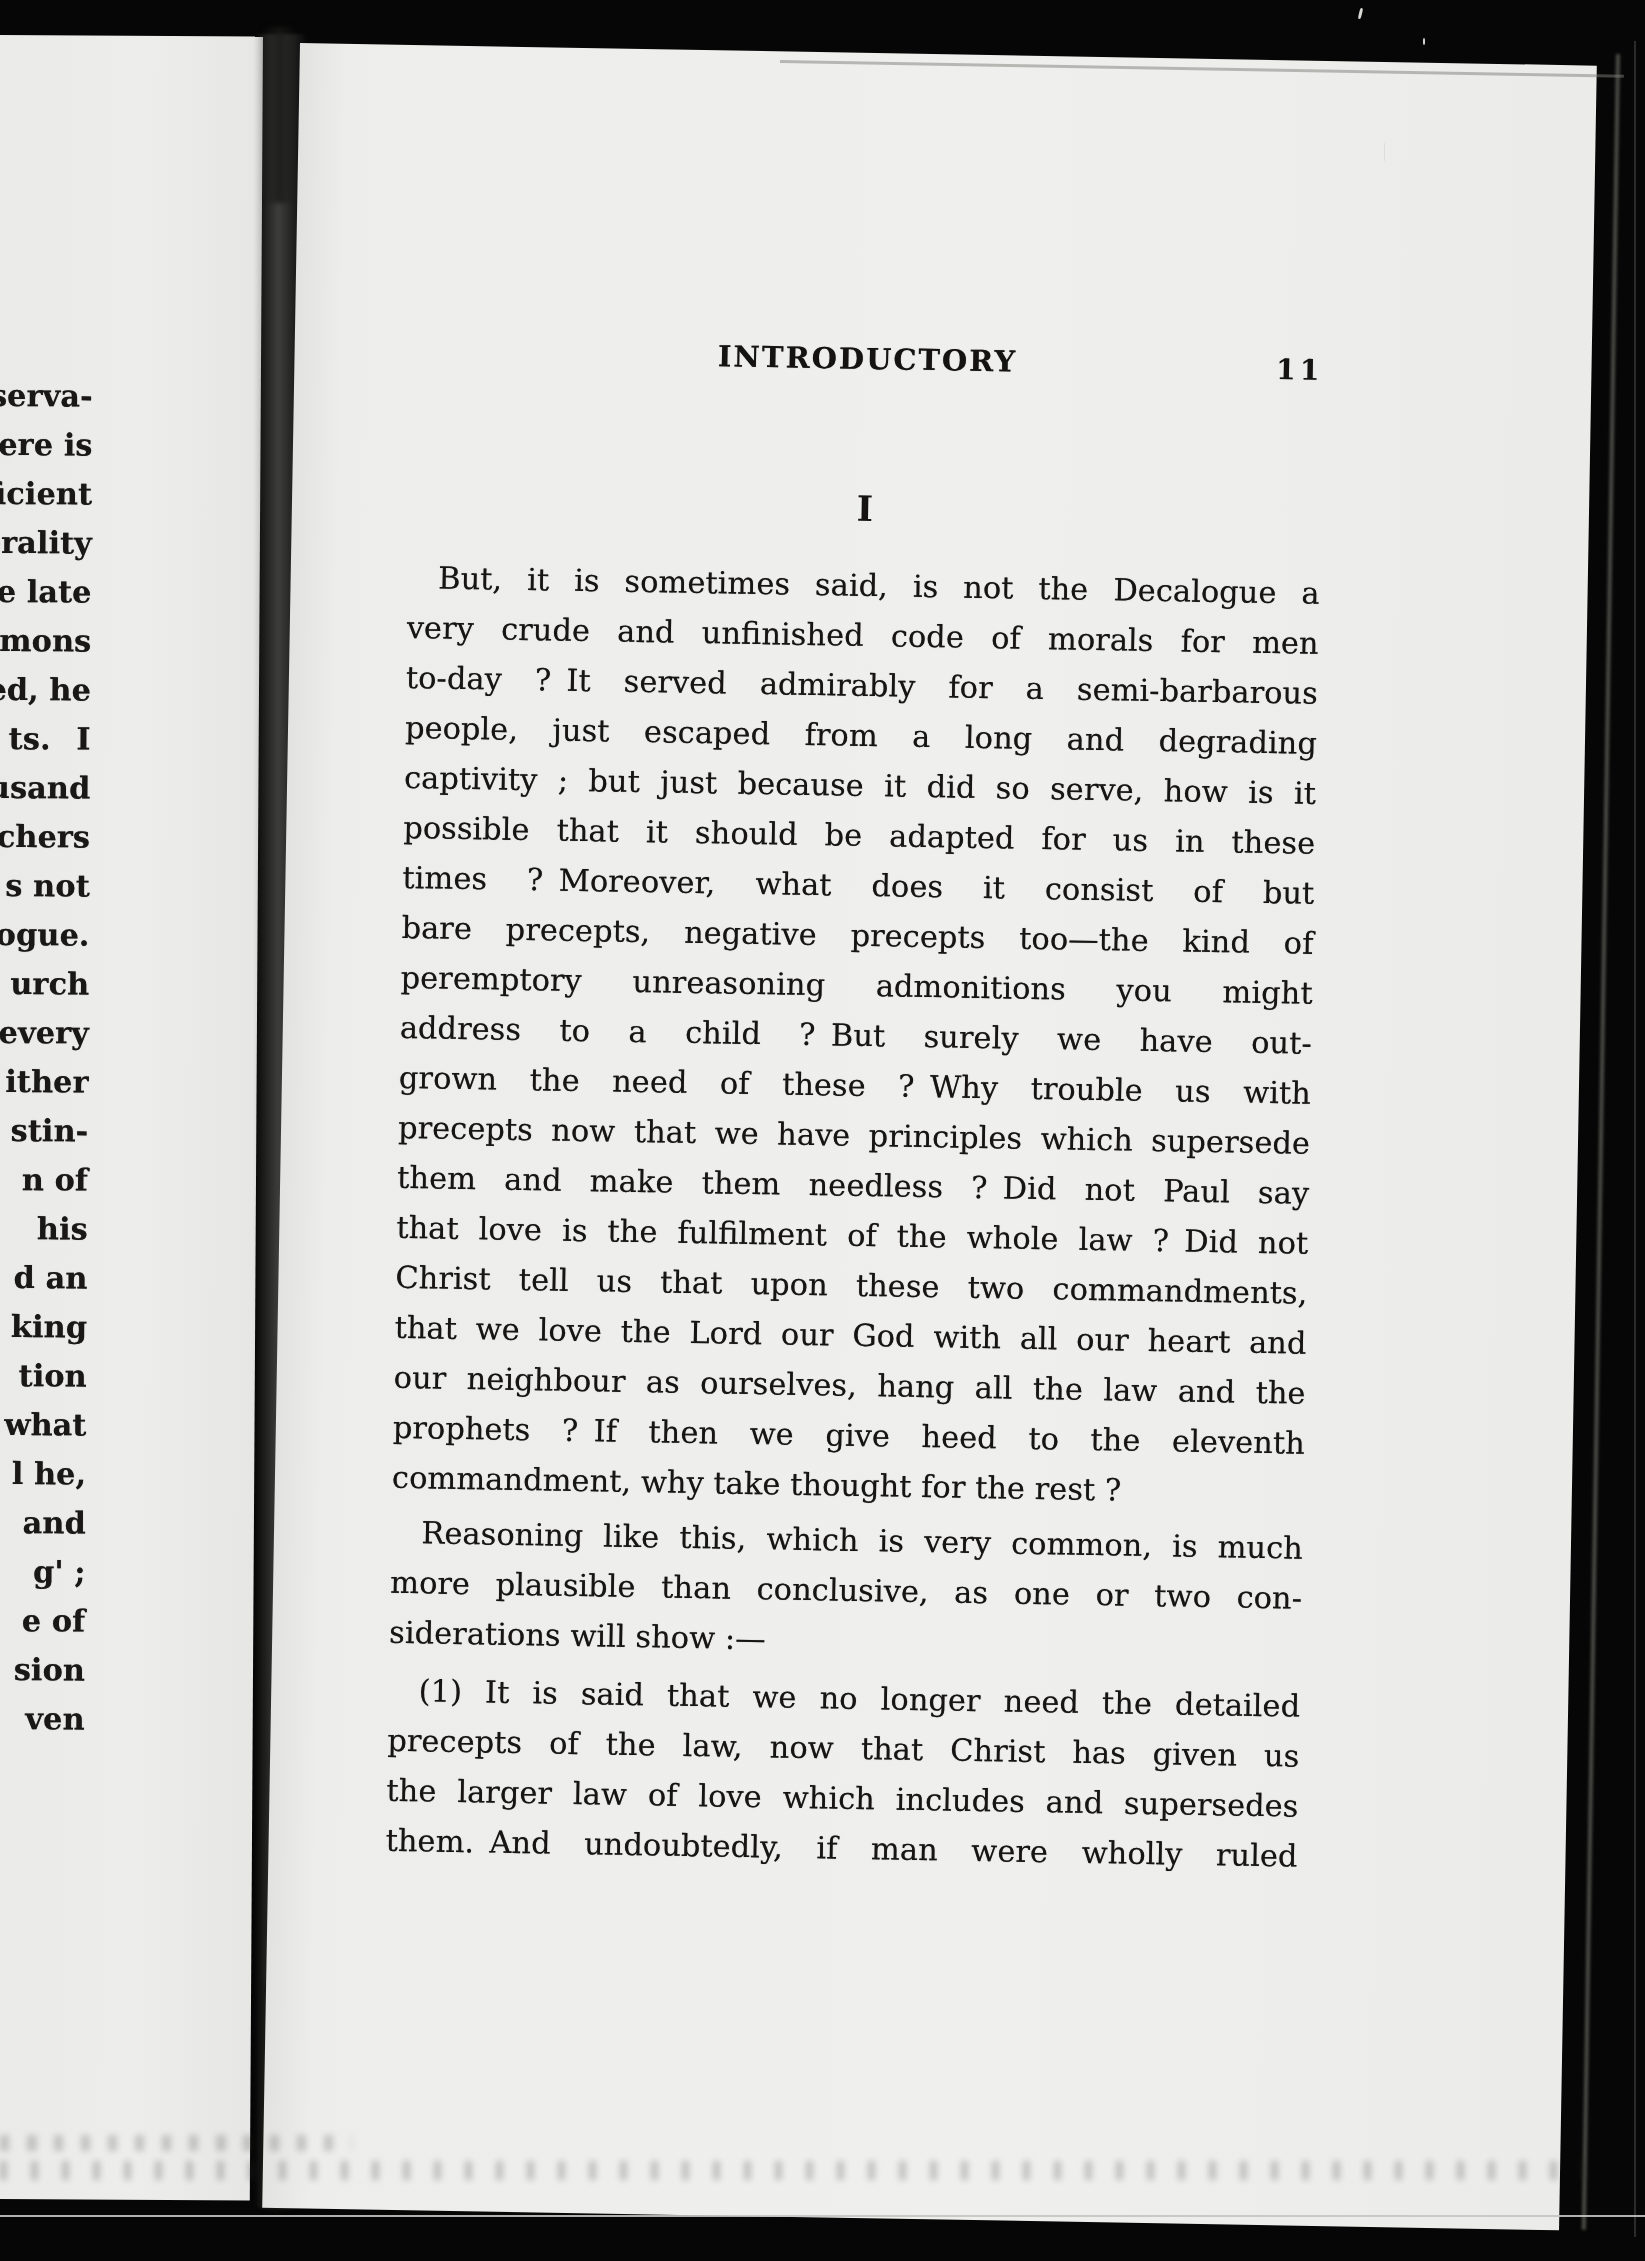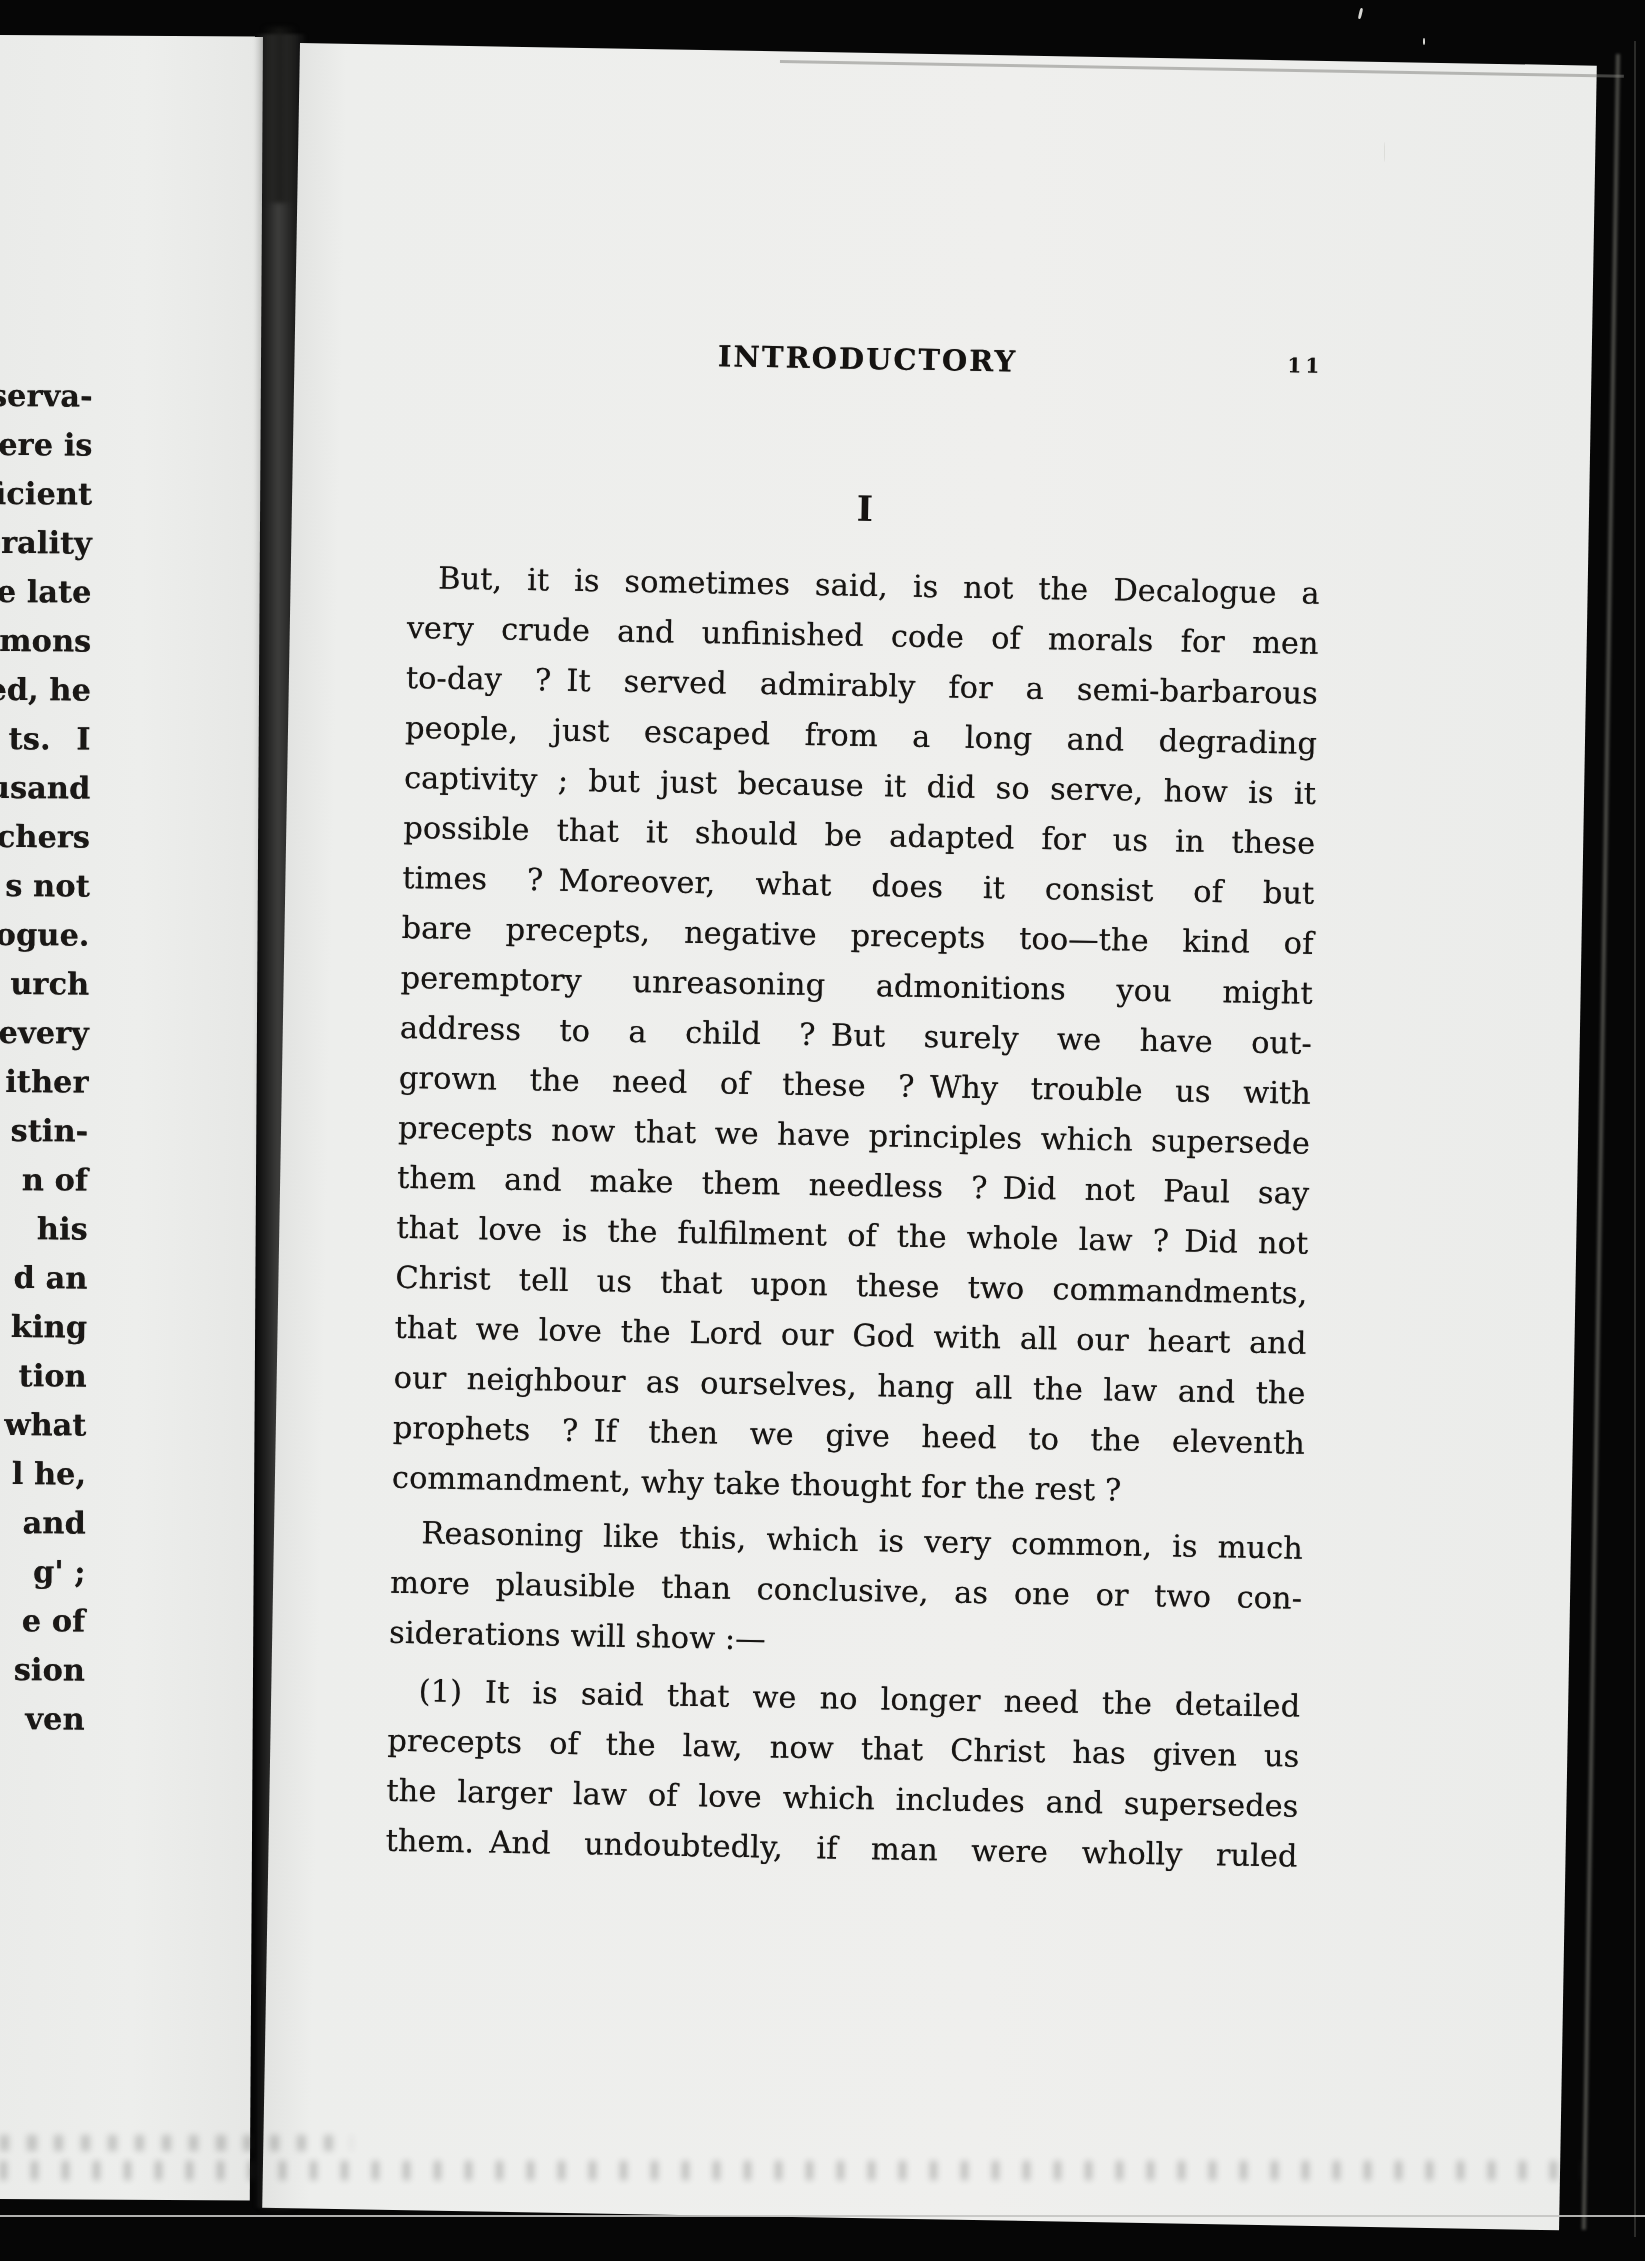--- a/index.html
+++ b/index.html
@@ -42,21 +42,21 @@
     position:absolute;left:300px;top:43px;width:1297px;height:2165px;
     background:linear-gradient(90deg,#e2e3e1 0px,#edeeec 47px,#efefed 55%,#ebecea 100%);
     transform:rotate(1deg);transform-origin:0 0;
   }
   .page-header{position:absolute;top:289px;left:117px;width:912px;}
   .header-title{
     text-align:center;font-size:29px;font-weight:bold;letter-spacing:2px;
     color:#151311;text-shadow:0 0 0.7px rgba(21,19,17,.6);
   }
   .page-number{
-    position:absolute;right:0;top:4.1px;font-size:20px;font-weight:bold;
+    position:absolute;right:0;top:4.1px;font-size:28px;font-weight:bold;
     letter-spacing:4.1px;color:#151311;text-shadow:0 0 0.7px rgba(21,19,17,.6);
   }
   .section-heading{
     position:absolute;top:435px;left:117px;width:912px;text-align:center;
     font-size:35px;font-weight:bold;color:#151311;
   }
   .text-block{
     position:absolute;top:508px;left:117px;width:912px;
     font-size:30.5px;color:#171513;
     text-shadow:0 0 0.7px rgba(23,21,19,.62);

